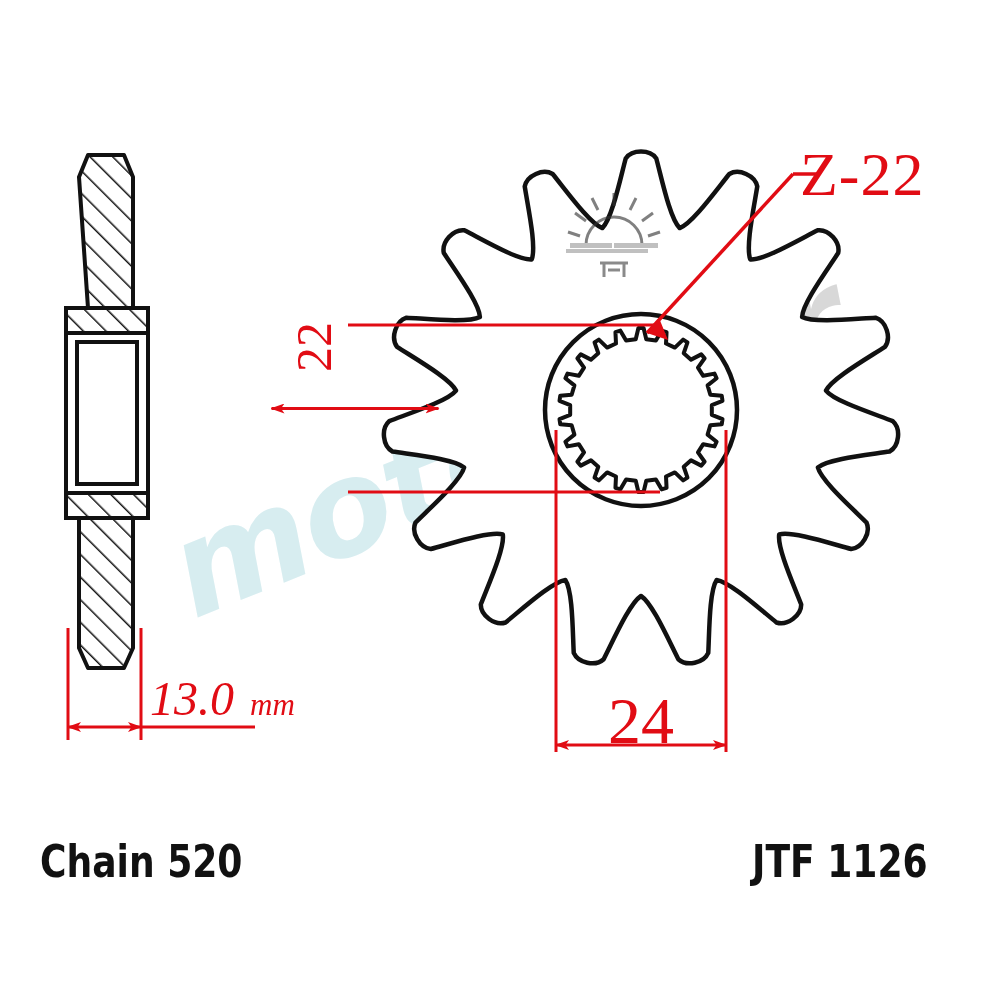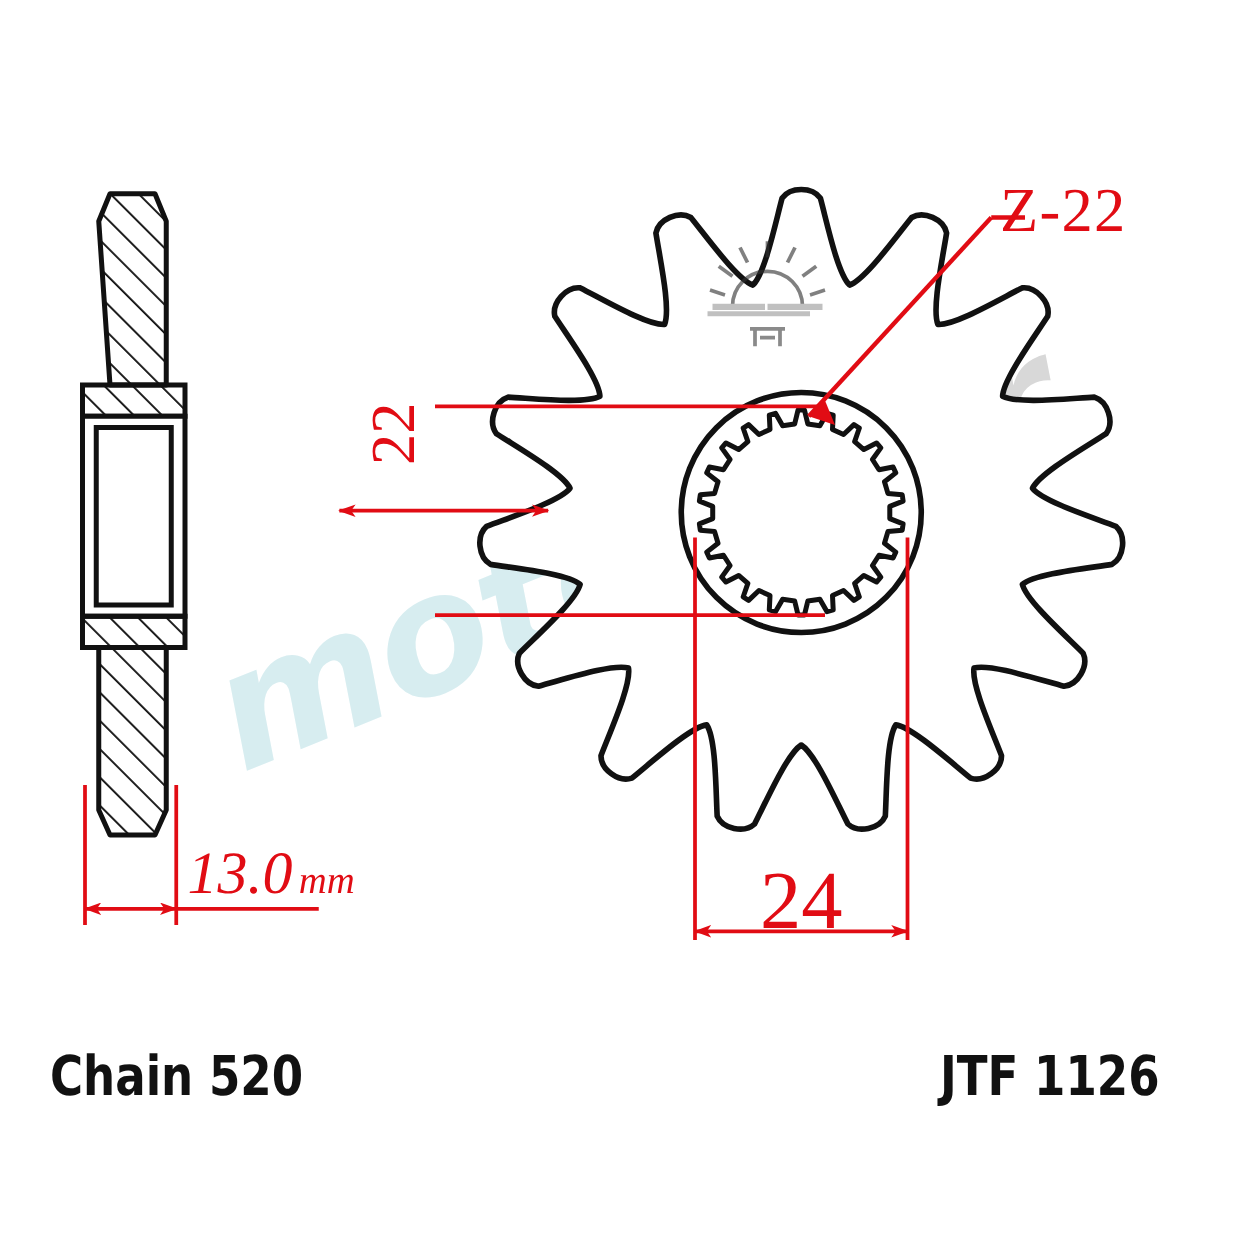--- a/index.html
+++ b/index.html
@@ -56,21 +56,21 @@
     user-select: none;
   }
   .red-dim {
     color: #e10c14;
     font-family: "Liberation Serif", serif;
     font-weight: 400;
   }
   #label-z22 {
     left: 800px;
     top: 139px;
-    font-size: 50px;
+    font-size: 62px;
     letter-spacing: 1px;
     text-align: right;
   }
   #label-22 {
     left: 285px;
     top: 372px;
     font-size: 50px;
     transform: rotate(-90deg);
     transform-origin: left top;
   }
@@ -81,21 +81,21 @@
   }
   #label-thickness {
     left: 150px;
     top: 671px;
     font-size: 48px;
     font-style: italic;
   }
   #label-thickness .unit {
     font-size: 31px;
     font-style: italic;
-    margin-left: 5px;
+    margin-left: 16px;
   }
   .bottom-lbl {
     position: absolute;
     font-family: "DejaVu Sans", sans-serif;
     font-weight: 700;
     font-size: 44px;
     color: #111111;
     letter-spacing: 0px;
     white-space: nowrap;
     transform: scaleX(0.82);

